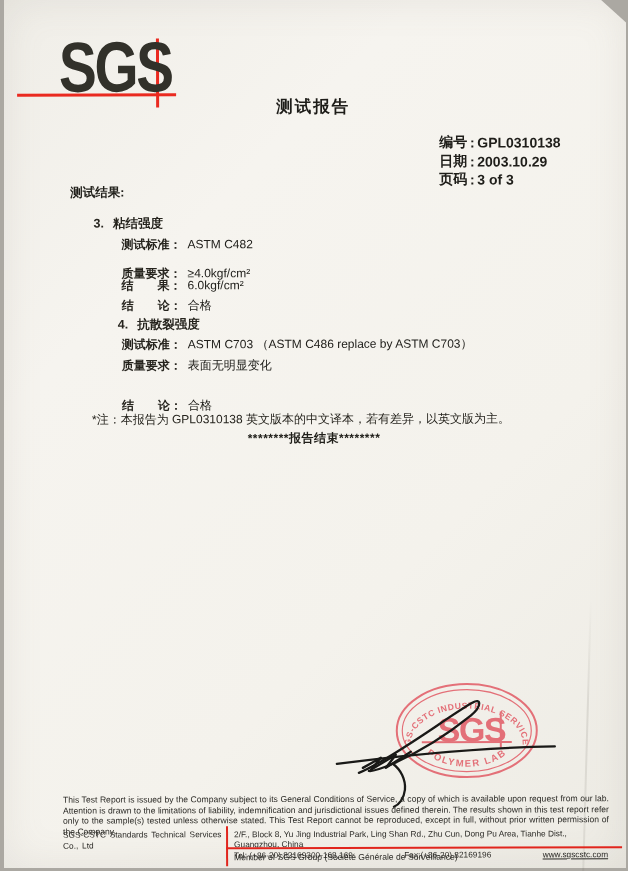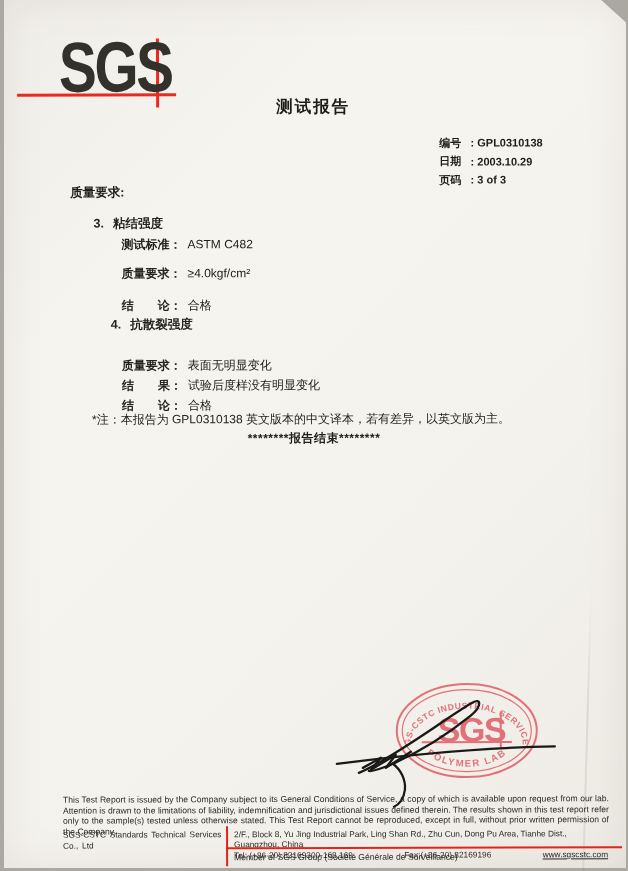--- a/index.html
+++ b/index.html
@@ -32,21 +32,21 @@
     z-index:2;
   }
   .logo-hline{left:18px;top:93px;width:159px;height:3px;background:#ea2a20;z-index:1;}
   .logo-vline{left:157px;top:38px;width:3px;height:69px;background:#ea2a20;z-index:1;}
   
   .doc-title{
     left:0;top:96px;width:628px;text-align:center;
     font-size:16.5px;font-weight:700;letter-spacing:2px;color:#1d1c18;
   }
   
-  .meta{left:440px;top:134px;font-size:11px;font-weight:700;color:#1f1e1a;}
+  .meta{left:440px;top:134px;font-size:14px;font-weight:700;color:#1f1e1a;}
   .meta-row{display:flex;height:18.5px;align-items:center;}
   .meta-label{width:28px;}
   .meta-sep{width:10px;text-align:center;}
   
   .results-heading{left:71px;top:184px;font-size:12.5px;font-weight:700;color:#201f1a;}
   .sec-title{font-size:12.5px;font-weight:600;color:#26241e;}
   .sec-num{margin-right:9px;}
   .trow{font-size:12px;color:#26241e;white-space:nowrap;}
   .trow .lbl{font-weight:600;margin-right:6px;}
   .trow .val{font-weight:400;color:#21201c;}
@@ -93,43 +93,46 @@
       <span class="meta-sep">:</span>
       <span class="meta-value">2003.10.29</span>
     </div>
     <div class="meta-row">
       <span class="meta-label">页码</span>
       <span class="meta-sep">:</span>
       <span class="meta-value">3 of 3</span>
     </div>
   </div>
 
-  <div class="abs results-heading">质量要求:</div>
+  <div class="abs results-heading">测试结果:</div>
 
   <div class="abs sec-title" style="left:94px;top:215px;">
     <span class="sec-num">3.</span><span>粘结强度</span>
   </div>
   <div class="abs trow" style="left:122px;top:236px;">
     <span class="lbl">测试标准：</span><span class="val">ASTM C482</span>
   </div>
   <div class="abs trow" style="left:122px;top:265px;">
     <span class="lbl">质量要求：</span><span class="val">≥4.0kgf/cm²</span>
   </div>
+  <div class="abs trow" style="left:122px;top:277px;">
+    <span class="lbl">结　　果：</span><span class="val">6.0kgf/cm²</span>
+  </div>
   <div class="abs trow" style="left:122px;top:297px;">
     <span class="lbl">结　　论：</span><span class="val">合格</span>
   </div>
 
-  <div class="abs sec-title" style="left:111px;top:316px;">
+  <div class="abs sec-title" style="left:118px;top:316px;">
     <span class="sec-num">4.</span><span>抗散裂强度</span>
+  </div>
+  <div class="abs trow" style="left:122px;top:336px;">
+    <span class="lbl">测试标准：</span><span class="val">ASTM C703 （ASTM C486 replace by ASTM C703）</span>
   </div>
   <div class="abs trow" style="left:122px;top:357px;">
     <span class="lbl">质量要求：</span><span class="val">表面无明显变化</span>
-  </div>
-  <div class="abs trow" style="left:122px;top:377px;">
-    <span class="lbl">结　　果：</span><span class="val">试验后度样没有明显变化</span>
   </div>
   <div class="abs trow" style="left:122px;top:397px;">
     <span class="lbl">结　　论：</span><span class="val">合格</span>
   </div>
 
   <div class="abs note-line">*注：本报告为 GPL0310138 英文版本的中文译本，若有差异，以英文版为主。</div>
   <div class="abs end-line">********报告结束********</div>
 
   <svg class="abs stamp-svg" viewBox="0 0 166 116">
     <ellipse cx="81" cy="57" rx="70" ry="46.5" fill="none" stroke="#e15560" stroke-width="2"></ellipse>

